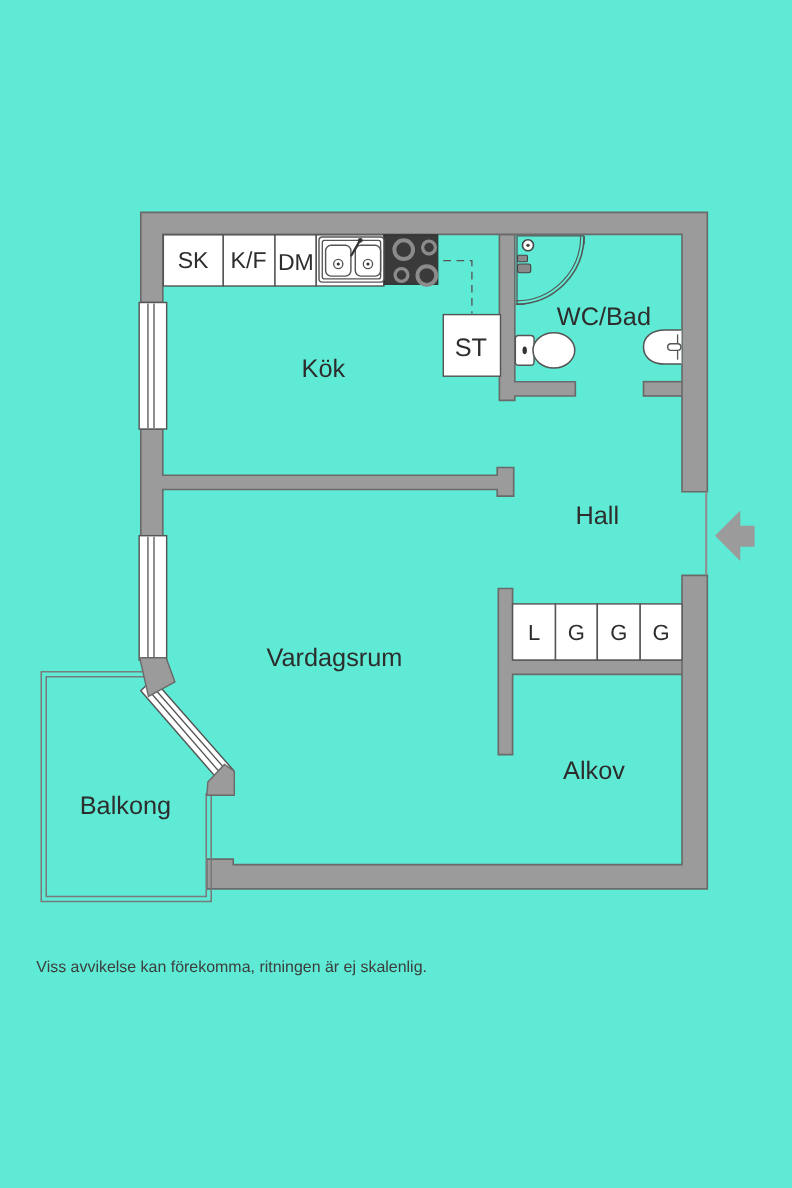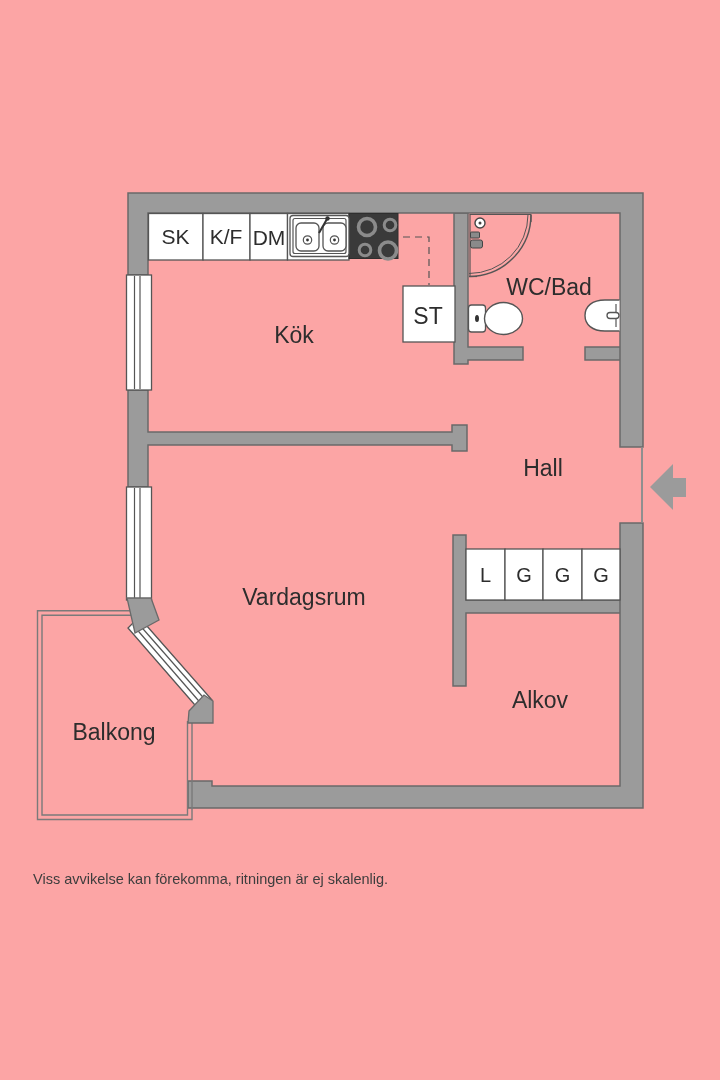--- a/index.html
+++ b/index.html
@@ -1,16 +1,16 @@
 <!DOCTYPE html>
 <html><head>
 <meta charset="utf-8">
 <style>
   html,body{margin:0;padding:0;background:#ffffff;}
-  .page{position:relative;width:720px;height:1080px;background:#fca5a5;overflow:hidden;
+  .page{position:relative;width:720px;height:1080px;background:#5eead4;overflow:hidden;
         font-family:"Liberation Sans", sans-serif;}
   svg{display:block;font-family:"Liberation Sans", sans-serif;}
   .wall{fill:#9b9b9b;stroke:#6a6a6a;stroke-width:1.5;stroke-linejoin:miter;}
   .jamb{fill:#9b9b9b;stroke:#6a6a6a;stroke-width:1.3;}
   .thin{fill:#ffffff;stroke:#555555;stroke-width:1.3;}
   .thinline{fill:none;stroke:#555555;stroke-width:1.2;}
   .balc{fill:none;stroke:#7a7a7a;stroke-width:1.4;}
   .room-label{font-size:23px;fill:#2d2d2d;}
   .unit-label{font-size:21px;fill:#2d2d2d;}
   .small-label{font-size:20px;fill:#2d2d2d;}

